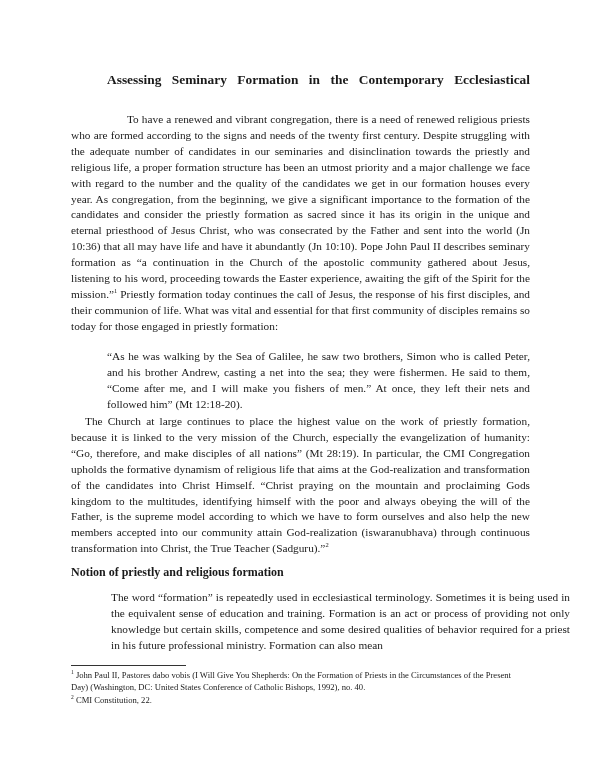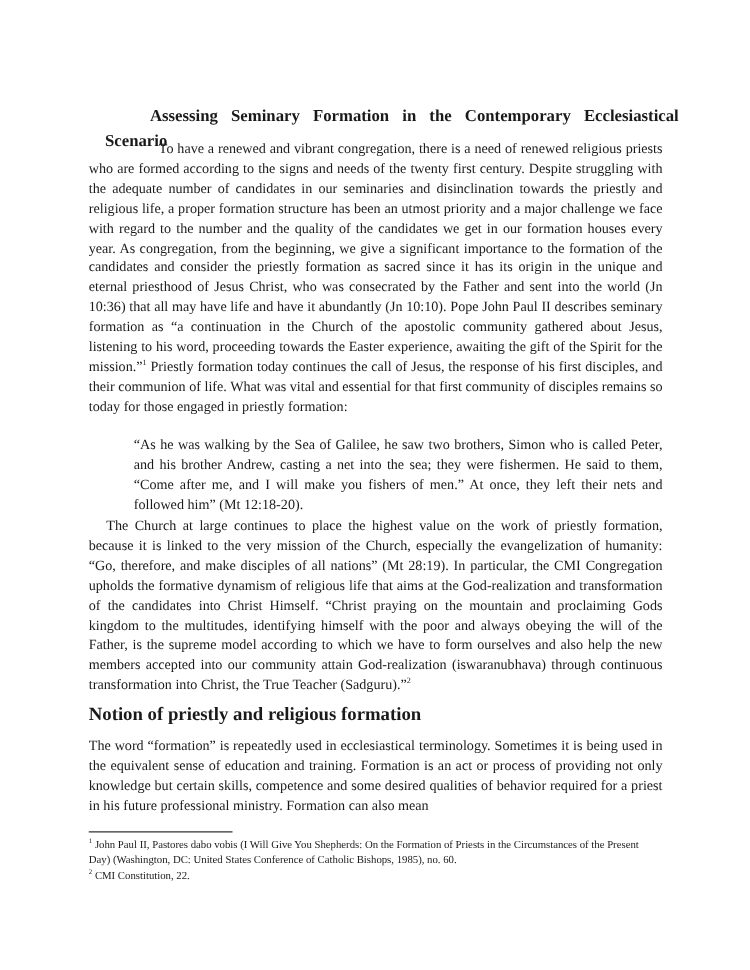--- a/index.html
+++ b/index.html
@@ -4,55 +4,54 @@
   <style>
     html, body { margin: 0; padding: 0; background: #ffffff; }
     body { width: 600px; height: 776px; position: relative; overflow: hidden; }
     .page {
       position: absolute; left: 0; top: 0; width: 600px; height: 776px; background: #fff;
       font-family: "Liberation Serif", serif; color: #1a1a1a;
     }
     .col { position: absolute; left: 71px; width: 459px; }
     .title {
       top: 70px; font-weight: bold; font-size: 13.4px; line-height: 20px;
-      text-align: justify; text-align-last: left; text-indent: 36px; margin: 13px;
+      text-align: justify; text-align-last: left; text-indent: 36px; margin: 0;
     }
     .title .t1 { display: block; text-align: justify; text-align-last: justify; }
     .p { font-size: 11.3px; line-height: 15.9px; text-align: justify; margin: 0; }
     .p1 { top: 112px; text-indent: 56px; }
     .quote { position: absolute; left: 107px; width: 423px; top: 349px; }
     .p2 { top: 414px; text-indent: 14px; }
-    .heading { top: 565px; font-weight: bold; font-size: 15px; line-height: 15px; margin: 0; }
-    .p3 { top: 590px; }
+    .heading { top: 565px; font-weight: bold; font-size: 12px; line-height: 15px; margin: 0; }
+    .p3 { top: 590px; margin-left: 40px; }
     sup { font-size: 6.5px; line-height: 0; vertical-align: 5px; }
     .rule { position: absolute; left: 71px; top: 665px; width: 115px; height: 0; border-top: 1px solid #333; }
     .footnotes { top: 669px; font-size: 8.6px; line-height: 12.3px; margin: 0; }
     .fn { margin: 0; }
     .fn sup { font-size: 5.5px; vertical-align: 4px; }
   </style>
 </head>
 <body>
 
 <div class="page">
 
   <h1 class="col title">
     <span class="t1">Assessing Seminary Formation in the Contemporary Ecclesiastical</span>
-    <span style="display:block;text-indent:0;">Scenario</span>
   </h1>
 
   <p class="col p p1"><span>To have a renewed and vibrant congregation, there is a need of renewed religious priests who are formed according to the signs and needs of the twenty first century. Despite struggling with the adequate number of candidates in our seminaries and disinclination towards the priestly and religious life, a proper formation structure has been an utmost priority and a major challenge we face with regard to the number and the quality of the candidates we get in our formation houses every year. As congregation, from the beginning, we give a significant importance to the formation of the candidates and consider the priestly formation as sacred since it has its origin in the unique and eternal priesthood of Jesus Christ, who was consecrated by the Father and sent into the world (Jn 10:36) that all may have life and have it abundantly (Jn 10:10). Pope John Paul II describes seminary formation as “a continuation in the Church of the apostolic community gathered about Jesus, listening to his word, proceeding towards the Easter experience, awaiting the gift of the Spirit for the mission.”</span><sup>1</sup><span> Priestly formation today continues the call of Jesus, the response of his first disciples, and their communion of life. What was vital and essential for that first community of disciples remains so today for those engaged in priestly formation:</span></p>
 
   <p class="p quote">“As he was walking by the Sea of Galilee, he saw two brothers, Simon who is called Peter, and his brother Andrew, casting a net into the sea; they were fishermen. He said to them, “Come after me, and I will make you fishers of men.” At once, they left their nets and followed him” (Mt 12:18-20).</p>
 
   <p class="col p p2"><span>The Church at large continues to place the highest value on the work of priestly formation, because it is linked to the very mission of the Church, especially the evangelization of humanity: “Go, therefore, and make disciples of all nations” (Mt 28:19). In particular, the CMI Congregation upholds the formative dynamism of religious life that aims at the God-realization and transformation of the candidates into Christ Himself. “Christ praying on the mountain and proclaiming Gods kingdom to the multitudes, identifying himself with the poor and always obeying the will of the Father, is the supreme model according to which we have to form ourselves and also help the new members accepted into our community attain God-realization (iswaranubhava) through continuous transformation into Christ, the True Teacher (Sadguru).”</span><sup>2</sup></p>
 
   <h2 class="col heading">Notion of priestly and religious formation</h2>
 
   <p class="col p p3">The word “formation” is repeatedly used in ecclesiastical terminology. Sometimes it is being used in the equivalent sense of education and training. Formation is an act or process of providing not only knowledge but certain skills, competence and some desired qualities of behavior required for a priest in his future professional ministry. Formation can also mean</p>
 
   <div class="rule"></div>
 
   <div class="col footnotes">
-    <p class="fn"><sup>1</sup> <span>John Paul II, Pastores dabo vobis (I Will Give You Shepherds: On the Formation of Priests in the Circumstances of the Present Day) (Washington, DC: United States Conference of Catholic Bishops, 1985), no. 60.</span></p>
+    <p class="fn"><sup>1</sup> <span>John Paul II, Pastores dabo vobis (I Will Give You Shepherds: On the Formation of Priests in the Circumstances of the Present Day) (Washington, DC: United States Conference of Catholic Bishops, 1992), no. 40.</span></p>
     <p class="fn"><sup>2</sup> <span>CMI Constitution, 22.</span></p>
   </div>
 
 </div>
 
 </body></html>

